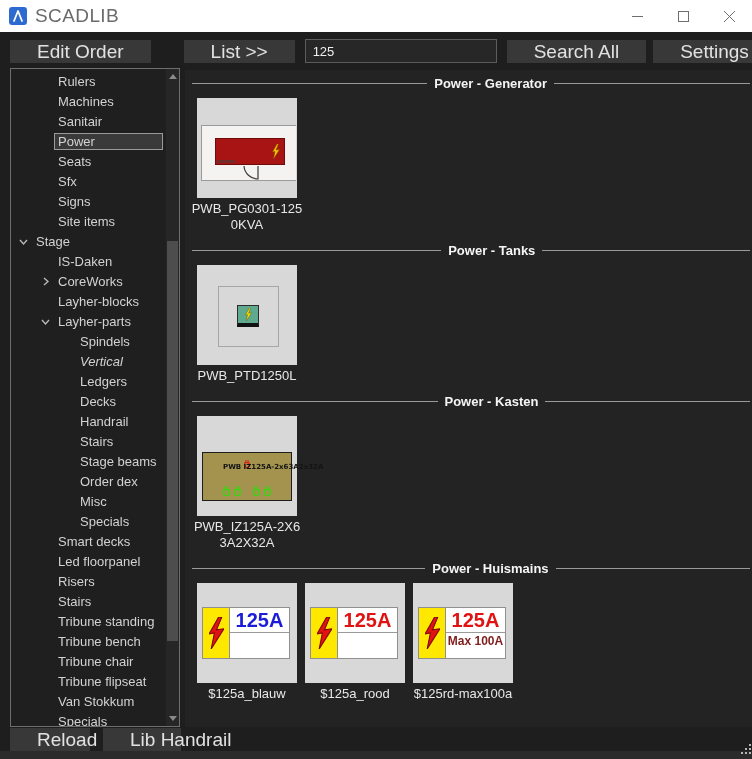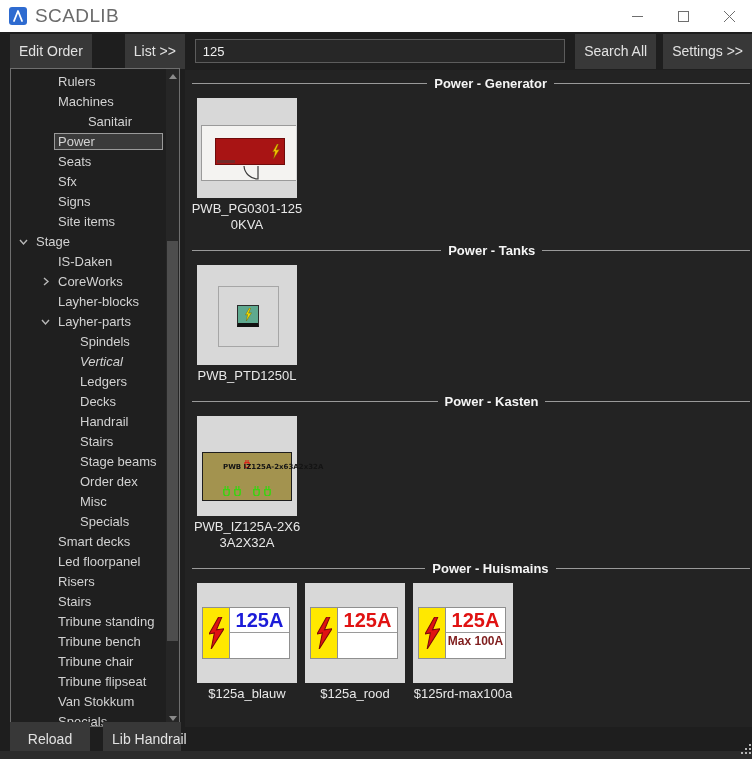--- a/index.html
+++ b/index.html
@@ -12,22 +12,22 @@
   .titlebar{position:absolute;left:0;top:0;width:752px;height:32px;background:#ffffff;
     display:flex;align-items:center;}
   .app-logo{width:18px;height:18px;margin-left:9px;border-radius:3px;background:#2e6bd0;
     display:flex;align-items:center;justify-content:center;flex:0 0 auto;}
   .app-title{margin-left:8px;font-size:19px;color:#6b6b6b;letter-spacing:.4px;}
   .win-controls{margin-left:auto;display:flex;height:32px;}
   .win-btn{width:46px;height:32px;display:flex;align-items:center;justify-content:center;cursor:default;}
   
   .toolbar{position:absolute;left:0;top:32px;width:752px;height:38px;background:#1e1e1e;
     display:flex;align-items:center;}
-  .tb-btn{background:#383838;color:#e2e2e2;font-size:14px;height:35px;line-height:23px;
-    padding:0 9px;border:none;text-align:center;white-space:nowrap;}
+  .tb-btn{background:#383838;color:#e2e2e2;font-size:19px;height:23px;line-height:23px;
+    padding:0 27px;border:none;text-align:center;white-space:nowrap;}
   #btn-edit-order{margin-left:10px;}
   #btn-list{margin-left:33px;}
   .search-box{margin-left:10px;width:378px;height:22px;background:#272727;border:1px solid #5c5c5c;
     color:#efefef;font-size:13px;padding:0 7px;outline:none;font-family:inherit;}
   #btn-search-all{margin-left:10px;}
   #btn-settings{margin-left:7px;}
   
   .tree-panel{position:absolute;left:10px;top:68px;width:170px;height:659px;
     background:#1f1f1f;border:1px solid #6e6e6e;box-sizing:border-box;overflow:hidden;}
   .tree-rows{position:absolute;left:0;top:2px;right:13px;}
@@ -122,21 +122,21 @@
 <div class="tree-panel">
   <div class="tree-rows">
       <div class="tree-row" style="padding-left: 26px;">
         <span class="chev"></span>
         <span class="tree-label">Rulers</span>
       </div>
       <div class="tree-row" style="padding-left: 26px;">
         <span class="chev"></span>
         <span class="tree-label">Machines</span>
       </div>
-      <div class="tree-row" style="padding-left: 26px; justify-content: center;">
+      <div class="tree-row" style="padding-left: 26px;">
         <span class="chev"></span>
         <span class="tree-label">Sanitair</span>
       </div>
       <div class="tree-row" style="padding-left: 26px;">
         <span class="chev"></span>
         <span class="tree-label selected">Power</span>
       </div>
       <div class="tree-row" style="padding-left: 26px;">
         <span class="chev"></span>
         <span class="tree-label">Seats</span>

